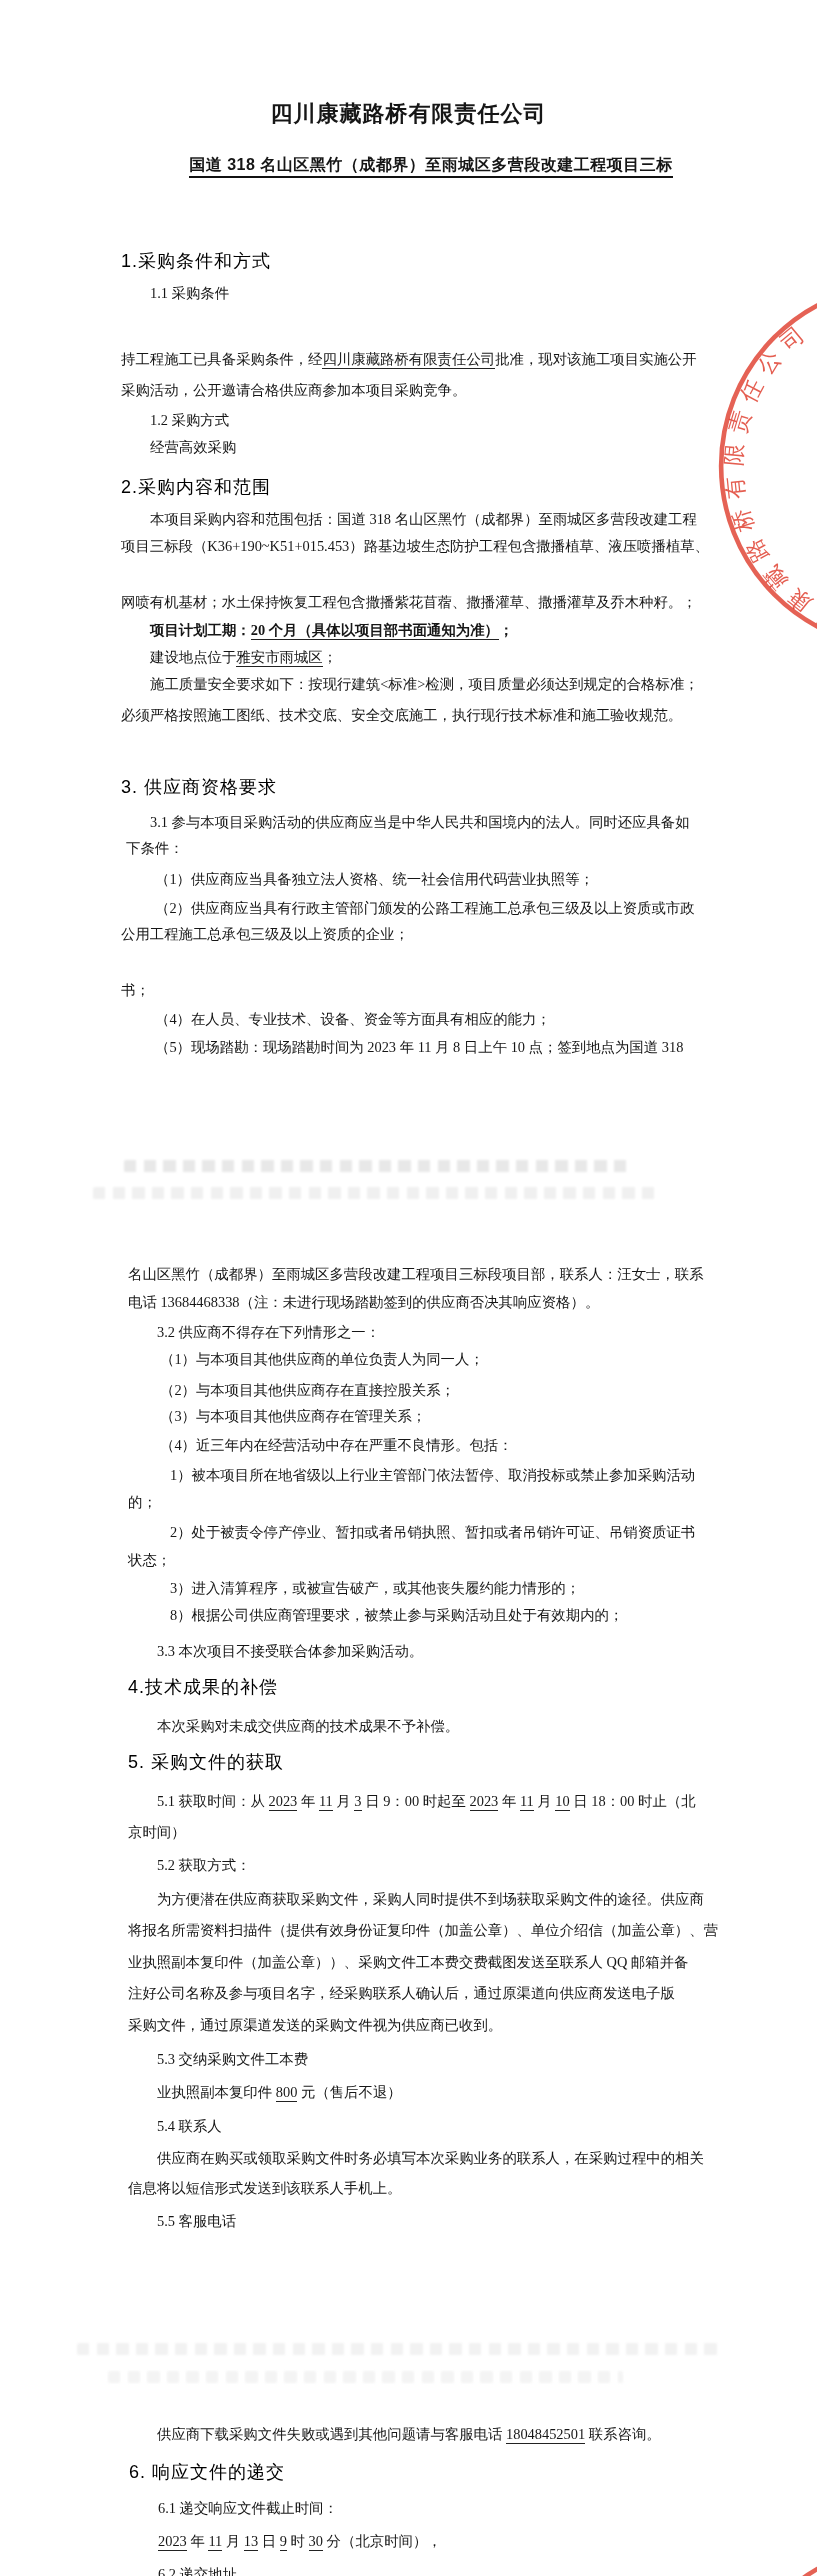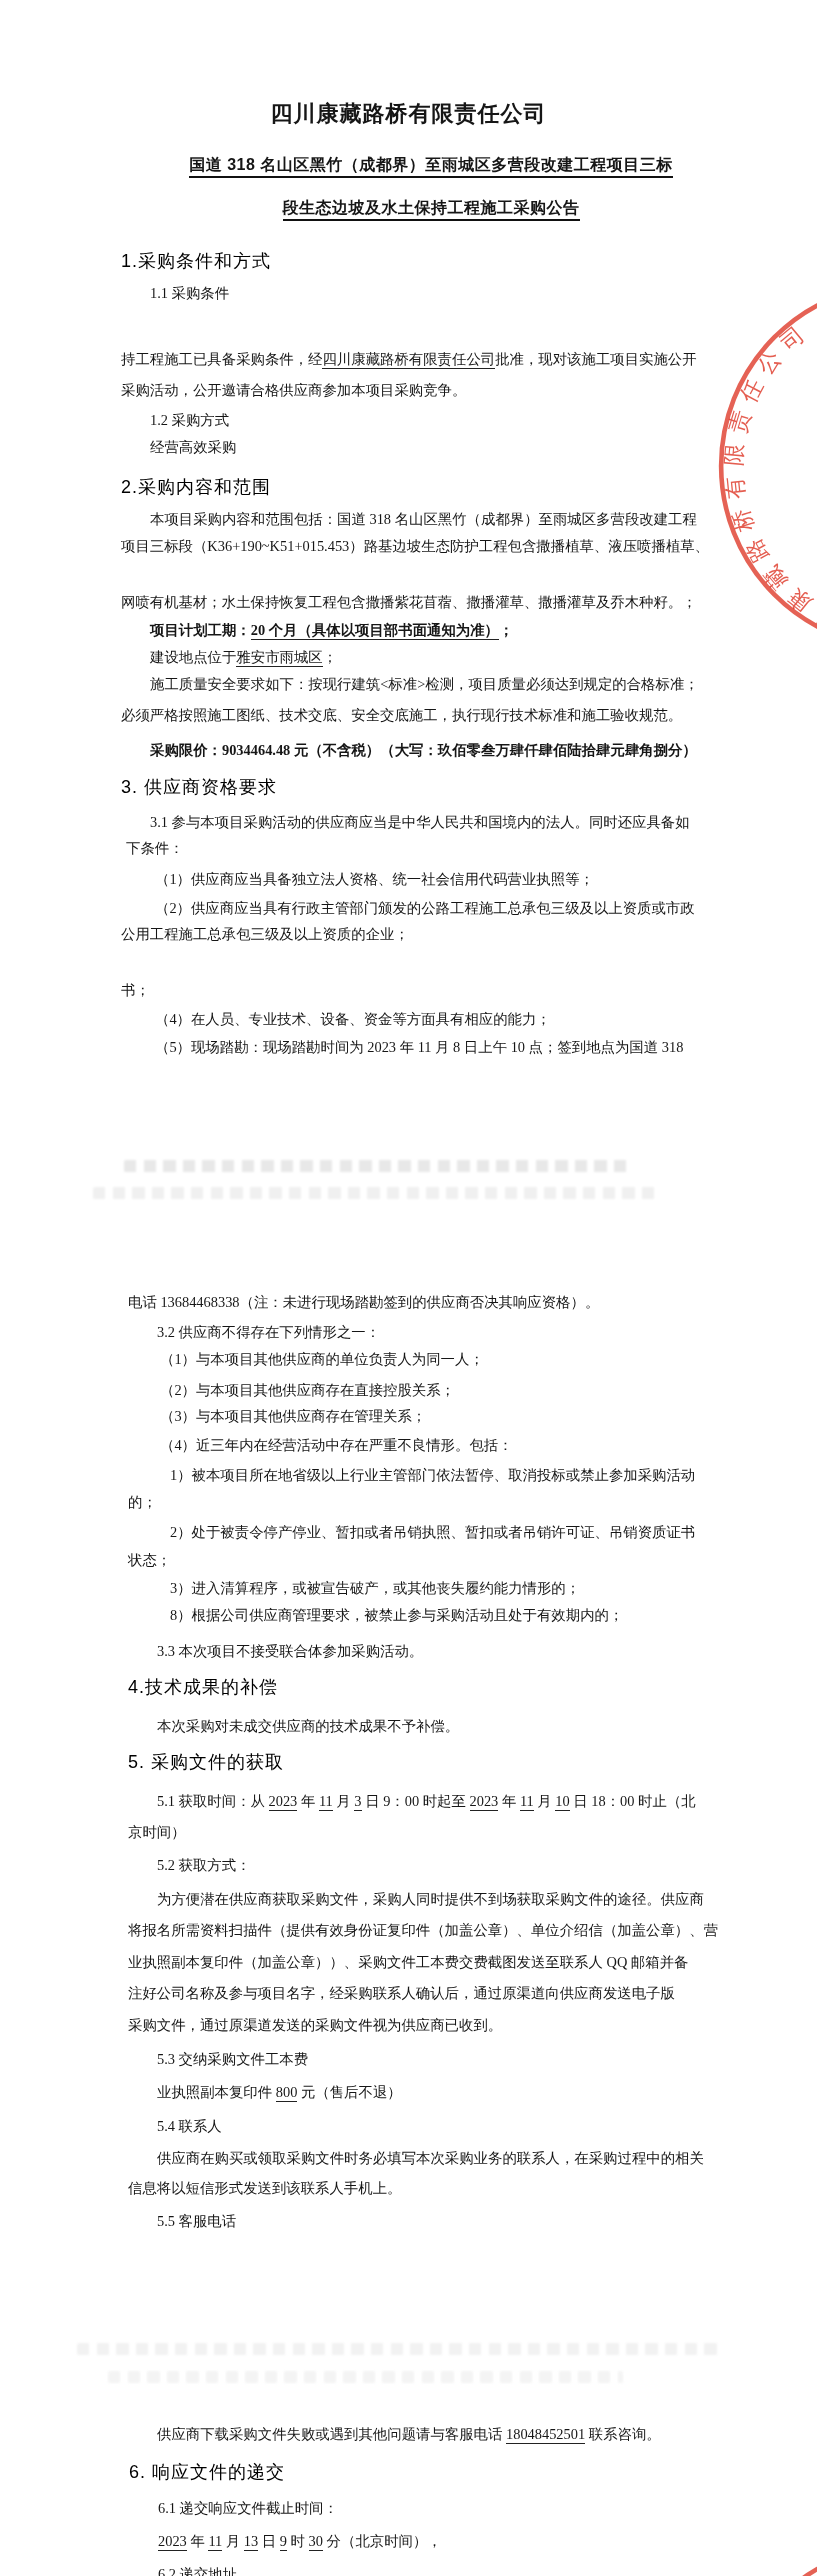--- a/index.html
+++ b/index.html
@@ -17,52 +17,51 @@
   .ghost{position:absolute;filter:blur(1px);border-radius:1.5px;
          background:repeating-linear-gradient(90deg,#8f8f8f 0 12.4px,transparent 12.4px 19.6px);height:12.4px;}
 </style>
 </head>
 <body>
 
 <div class="page">
 
   <div class="ln ctr t1" style="top:101px">四川康藏路桥有限责任公司</div>
   <div class="ln ctr t2" style="top:155px"><span class="tu">国道 318 名山区黑竹（成都界）至雨城区多营段改建工程项目三标</span></div>
-  <div class="ln ctr t2" style="top:198px"><span class="tu">段生态边坡及水土保持工程施工采购公告</span></div>
 
   <div class="ln h" style="left:121px;top:251px">1.采购条件和方式</div>
   <div class="ln" style="left:150px;top:285px">1.1 采购条件</div>
   <div class="ln" style="left:121px;top:351px"><span>持工程施工已具备采购条件，经</span><span class="u">四川康藏路桥有限责任公司</span><span>批准，现对该施工项目实施公开</span></div>
   <div class="ln" style="left:121px;top:382px">采购活动，公开邀请合格供应商参加本项目采购竞争。</div>
   <div class="ln" style="left:150px;top:412px">1.2 采购方式</div>
   <div class="ln" style="left:150px;top:439px">经营高效采购</div>
 
   <div class="ln h" style="left:121px;top:477px">2.采购内容和范围</div>
   <div class="ln" style="left:150px;top:511px">本项目采购内容和范围包括：国道 318 名山区黑竹（成都界）至雨城区多营段改建工程</div>
   <div class="ln" style="left:121px;top:538px">项目三标段（K36+190~K51+015.453）路基边坡生态防护工程包含撒播植草、液压喷播植草、</div>
   <div class="ln" style="left:121px;top:594px">网喷有机基材；水土保持恢复工程包含撒播紫花苜蓿、撒播灌草、撒播灌草及乔木种籽。；</div>
   <div class="ln b" style="left:150px;top:622px"><span>项目计划工期：</span><span class="u">20 个月（具体以项目部书面通知为准）</span><span>；</span></div>
   <div class="ln" style="left:150px;top:649px"><span>建设地点位于</span><span class="u">雅安市雨城区</span><span>；</span></div>
   <div class="ln" style="left:150px;top:676px">施工质量安全要求如下：按现行建筑&lt;标准&gt;检测，项目质量必须达到规定的合格标准；</div>
   <div class="ln" style="left:121px;top:707px">必须严格按照施工图纸、技术交底、安全交底施工，执行现行技术标准和施工验收规范。</div>
-  <div class="ln b" style="left:150px;top:742px">采购限价：9034464.48 元（不含税）（大写：玖佰零叁万肆仟肆佰陆拾肆元肆角捌分）</div>
 
   <div class="ln h" style="left:121px;top:777px">3. 供应商资格要求</div>
   <div class="ln" style="left:150px;top:814px">3.1 参与本项目采购活动的供应商应当是中华人民共和国境内的法人。同时还应具备如</div>
   <div class="ln" style="left:126px;top:840px">下条件：</div>
   <div class="ln" style="left:155px;top:871px">（1）供应商应当具备独立法人资格、统一社会信用代码营业执照等；</div>
   <div class="ln" style="left:155px;top:900px">（2）供应商应当具有行政主管部门颁发的公路工程施工总承包三级及以上资质或市政</div>
   <div class="ln" style="left:121px;top:926px">公用工程施工总承包三级及以上资质的企业；</div>
   <div class="ln" style="left:121px;top:982px">书；</div>
   <div class="ln" style="left:155px;top:1011px">（4）在人员、专业技术、设备、资金等方面具有相应的能力；</div>
   <div class="ln" style="left:155px;top:1039px">（5）现场踏勘：现场踏勘时间为 2023 年 11 月 8 日上午 10 点；签到地点为国道 318</div>
 
   <div class="ghost" style="left:124px;top:1160px;width:505px;opacity:.20"></div>
   <div class="ghost" style="left:93px;top:1187px;width:567px;opacity:.13"></div>
 
+  <div class="ln" style="left:128px;top:1266px">名山区黑竹（成都界）至雨城区多营段改建工程项目三标段项目部，联系人：汪女士，联系</div>
   <div class="ln" style="left:128px;top:1294px">电话 13684468338（注：未进行现场踏勘签到的供应商否决其响应资格）。</div>
   <div class="ln" style="left:157px;top:1324px">3.2 供应商不得存在下列情形之一：</div>
   <div class="ln" style="left:160px;top:1351px">（1）与本项目其他供应商的单位负责人为同一人；</div>
   <div class="ln" style="left:160px;top:1382px">（2）与本项目其他供应商存在直接控股关系；</div>
   <div class="ln" style="left:160px;top:1408px">（3）与本项目其他供应商存在管理关系；</div>
   <div class="ln" style="left:160px;top:1437px">（4）近三年内在经营活动中存在严重不良情形。包括：</div>
   <div class="ln" style="left:170px;top:1467px">1）被本项目所在地省级以上行业主管部门依法暂停、取消投标或禁止参加采购活动</div>
   <div class="ln" style="left:128px;top:1494px">的；</div>
   <div class="ln" style="left:170px;top:1524px">2）处于被责令停产停业、暂扣或者吊销执照、暂扣或者吊销许可证、吊销资质证书</div>
   <div class="ln" style="left:128px;top:1552px">状态；</div>

